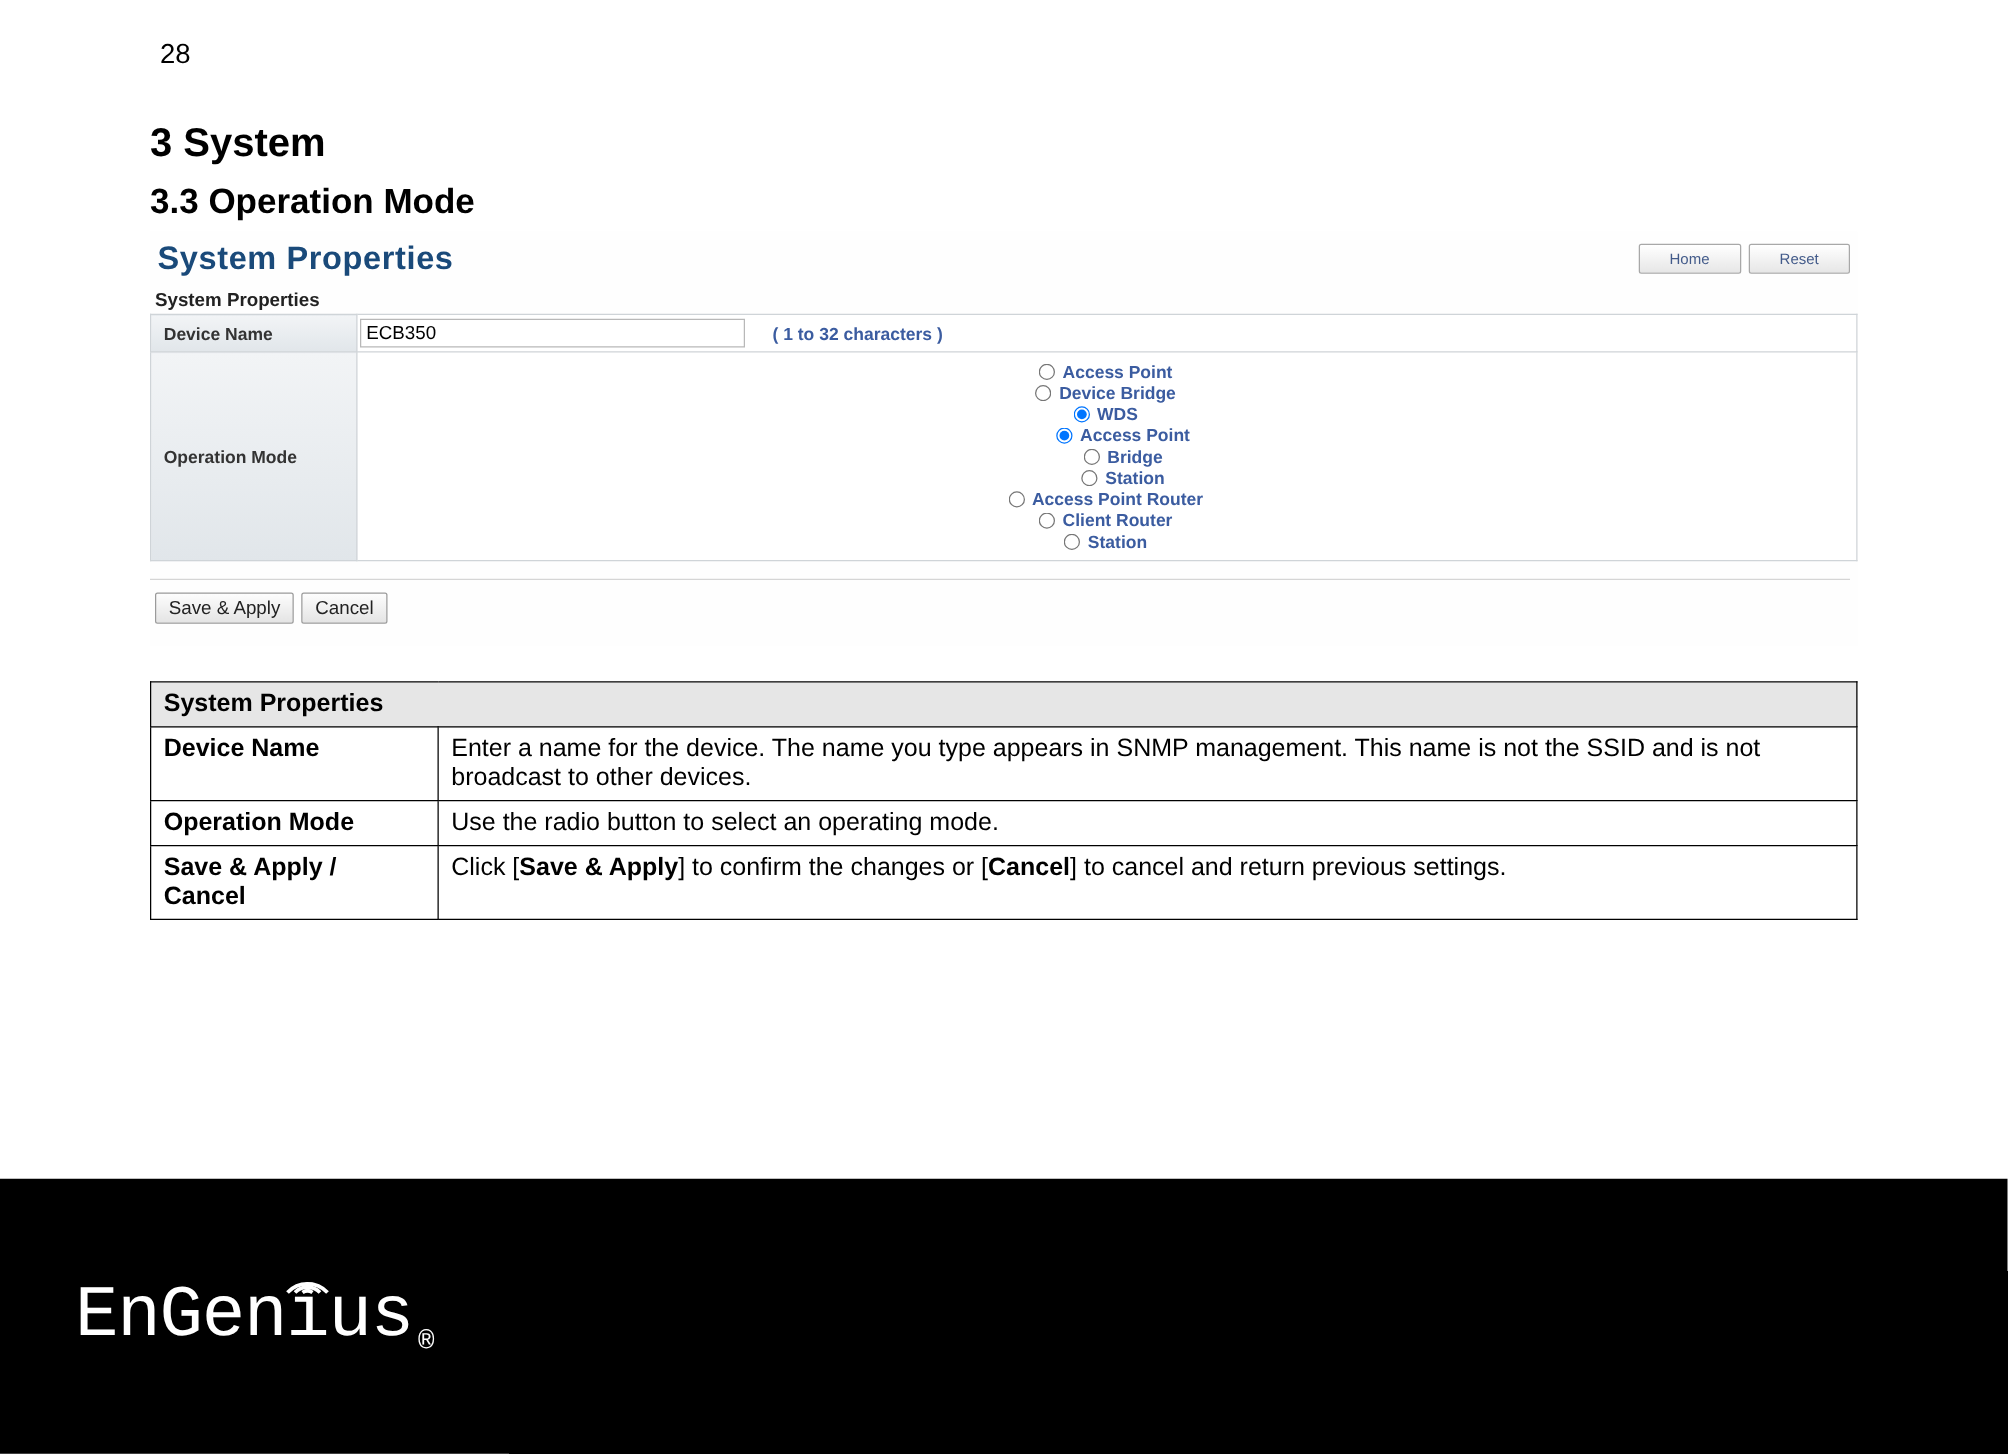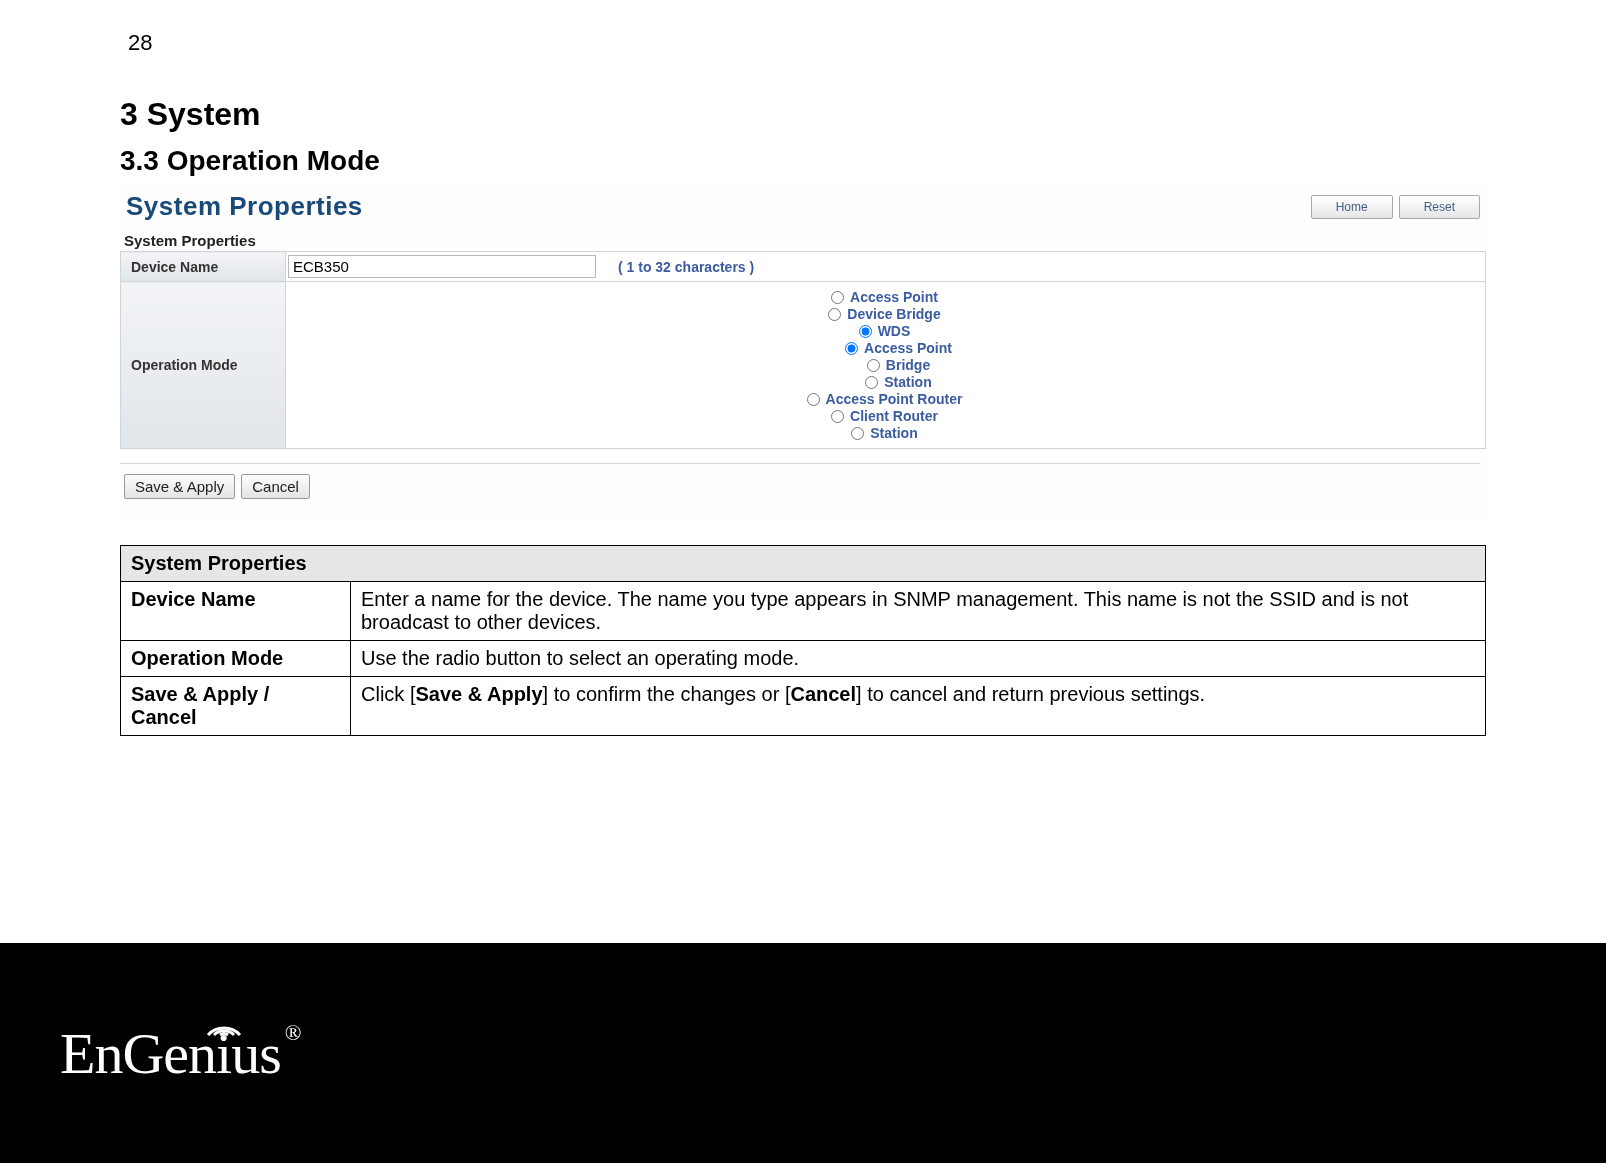--- a/index.html
+++ b/index.html
@@ -31,21 +31,21 @@
 
   .btn-row { margin-top: 14px; display: flex; gap: 6px; padding-left: 4px; border-top: 1px solid #d5d5d5; padding-top: 10px; margin-right: 6px; }
   .std-btn { background: linear-gradient(#fdfdfd, #e4e4e4); border: 1px solid #9a9a9a; font-size: 15px; padding: 3px 10px; border-radius: 2px; color: #222; font-family: Arial; }
 
   .desc-table { width: 100%; border-collapse: collapse; margin-top: 28px; font-size: 20px; }
   .desc-table th, .desc-table td { border: 1px solid #000; padding: 6px 10px; text-align: left; vertical-align: top; }
   .desc-table .header-row th { background: #e6e6e6; font-weight: bold; }
   .desc-table .row-label { font-weight: bold; width: 230px; }
 
   .footer { position: absolute; left: 0; bottom: 0; width: 1606px; height: 220px; background: #000; display: flex; align-items: center; padding-left: 60px; }
-  .logo { display: flex; align-items: flex-start; color: #fff; font-size: 58px; font-weight: 500; font-family: Liberation Serif, serif; letter-spacing: -1px; position: relative; }
+  .logo { display: flex; align-items: flex-end; color: #fff; font-size: 58px; font-weight: 500; font-family: Liberation Mono, monospace; letter-spacing: -1px; position: relative; }
   .logo .normal { font-weight: 400; }
   .logo .i-dot { position: relative; display: inline-block; }
   .logo .wifi-arc { position: absolute; left: 50%; transform: translateX(-50%); bottom: 48px; }
   .logo .reg { font-size: 22px; vertical-align: super; margin-left: 4px; }
 </style>
 </head>
 <body>
 
 <div class="page">
   <div class="page-number">28</div>

